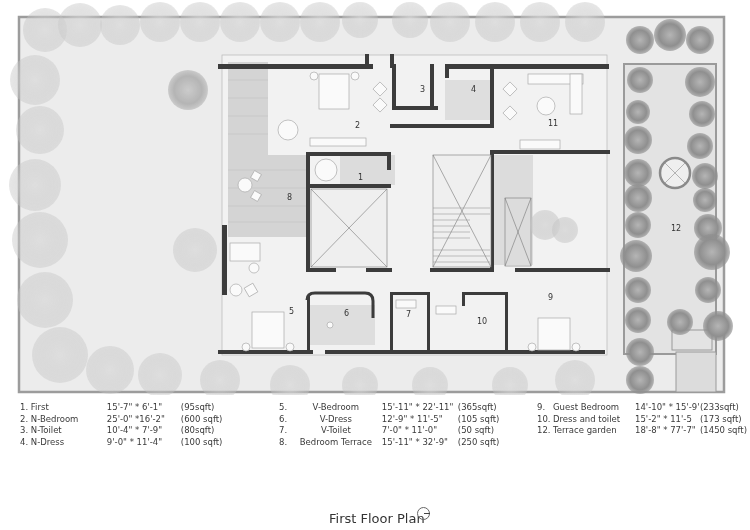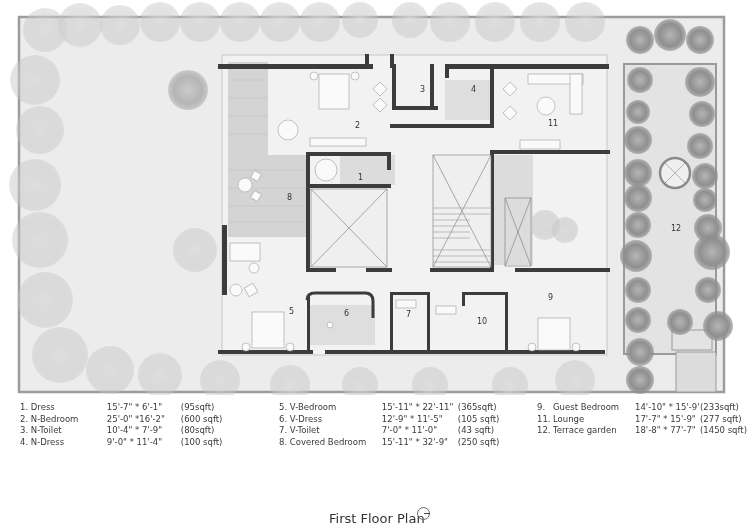--- a/index.html
+++ b/index.html
@@ -5,21 +5,21 @@
   html, body { margin: 0; padding: 0; background: #ffffff; }
   body { width: 750px; height: 530px; position: relative; overflow: hidden;
          font-family: "DejaVu Sans", sans-serif; color: #333; }
   #plan { position: absolute; left: 0; top: 0; width: 750px; height: 395px; }
   .legend { position: absolute; top: 402px; font-size: 8.5px; color: #3a3a3a; line-height: 11.6px; }
   .legend .row { display: flex; white-space: nowrap; }
   .legend .num { display: inline-block; }
   .col1 { left: 20px; }
   .col1 .name { width: 76px; } .col1 .dim { width: 74px; }
   .col2 { left: 279px; }
-  .col2 .name { width: 92px; } .col2 .dim { width: 76px; }
+  .col2 .name { width: 92px; text-align: center; } .col2 .dim { width: 76px; }
   .col3 { left: 537px; }
   .col3 .num { width: 16px; } .col3 .name { width: 82px; } .col3 .dim { width: 65px; }
   .title { position: absolute; top: 511px; left: 329px; font-size: 13px; color: #333; }
   .north { position: absolute; top: 507px; left: 417px; width: 11px; height: 11px;
            border: 1px solid #666; border-radius: 50%; }
   .north::after { content: ""; position: absolute; left: 6px; top: 5px; width: 6px; height: 1px; background: #444; }
   .rl { font-size: 8px; fill: #333; font-family: "DejaVu Sans", sans-serif; }
 </style>
 </head>
 <body>
@@ -238,45 +238,45 @@
     <text class="rl" x="406" y="317">7</text>
     <text class="rl" x="287" y="200">8</text>
     <text class="rl" x="548" y="300">9</text>
     <text class="rl" x="477" y="324">10</text>
     <text class="rl" x="548" y="126">11</text>
     <text class="rl" x="671" y="231">12</text>
   </g>
 </svg>
 
 <div class="legend col1">
-  <div class="row"><span class="num">1.</span>&nbsp;<span class="name">Dress</span><span class="dim">15'-7" * 6'-1"</span><span>(95sqft)</span></div>
+  <div class="row"><span class="num">1.</span>&nbsp;<span class="name">First</span><span class="dim">15'-7" * 6'-1"</span><span>(95sqft)</span></div>
   <div class="row"><span class="num">2.</span>&nbsp;<span class="name">N-Bedroom</span><span class="dim">25'-0" *16'-2"</span><span>(600 sqft)</span></div>
   <div class="row"><span class="num">3.</span>&nbsp;<span class="name">N-Toilet</span><span class="dim">10'-4" * 7'-9"</span><span>(80sqft)</span></div>
   <div class="row"><span class="num">4.</span>&nbsp;<span class="name">N-Dress</span><span class="dim">9'-0" * 11'-4"</span><span>(100 sqft)</span></div>
 </div>
 
 <div class="legend col2">
   <div class="row"><span class="num">5.</span>&nbsp;<span class="name">V-Bedroom</span><span class="dim">15'-11" * 22'-11"</span><span>(365sqft)</span></div>
   <div class="row"><span class="num">6.</span>&nbsp;<span class="name">V-Dress</span><span class="dim">12'-9" * 11'-5"</span><span>(105 sqft)</span></div>
-  <div class="row"><span class="num">7.</span>&nbsp;<span class="name">V-Toilet</span><span class="dim">7'-0" * 11'-0"</span><span>(43 sqft)</span></div>
-  <div class="row"><span class="num">8.</span>&nbsp;<span class="name">Covered Bedroom</span><span class="dim">15'-11" * 32'-9"</span><span>(250 sqft)</span></div>
+  <div class="row"><span class="num">7.</span>&nbsp;<span class="name">V-Toilet</span><span class="dim">7'-0" * 11'-0"</span><span>(50 sqft)</span></div>
+  <div class="row"><span class="num">8.</span>&nbsp;<span class="name">Bedroom Terrace</span><span class="dim">15'-11" * 32'-9"</span><span>(250 sqft)</span></div>
 </div>
 
 <div class="legend col3">
   <div class="row">
       <span class="num">9.</span>
       <span class="name">Guest Bedroom</span>
       <span class="dim">14'-10" * 15'-9'</span>
       <span>(233sqft)</span>
     </div>
   <div class="row">
-      <span class="num">11.</span>
-      <span class="name">Lounge</span>
-      <span class="dim">17'-7" * 15'-9"</span>
-      <span>(277 sqft)</span>
+      <span class="num">10.</span>
+      <span class="name">Dress and toilet</span>
+      <span class="dim">15'-2" * 11'-5</span>
+      <span>(173 sqft)</span>
     </div>
   <div class="row">
       <span class="num">12.</span>
       <span class="name">Terrace garden</span>
       <span class="dim">18'-8" * 77'-7"</span>
       <span>(1450 sqft)</span>
     </div>
 </div>
 
 <div class="title">First Floor Plan</div>

